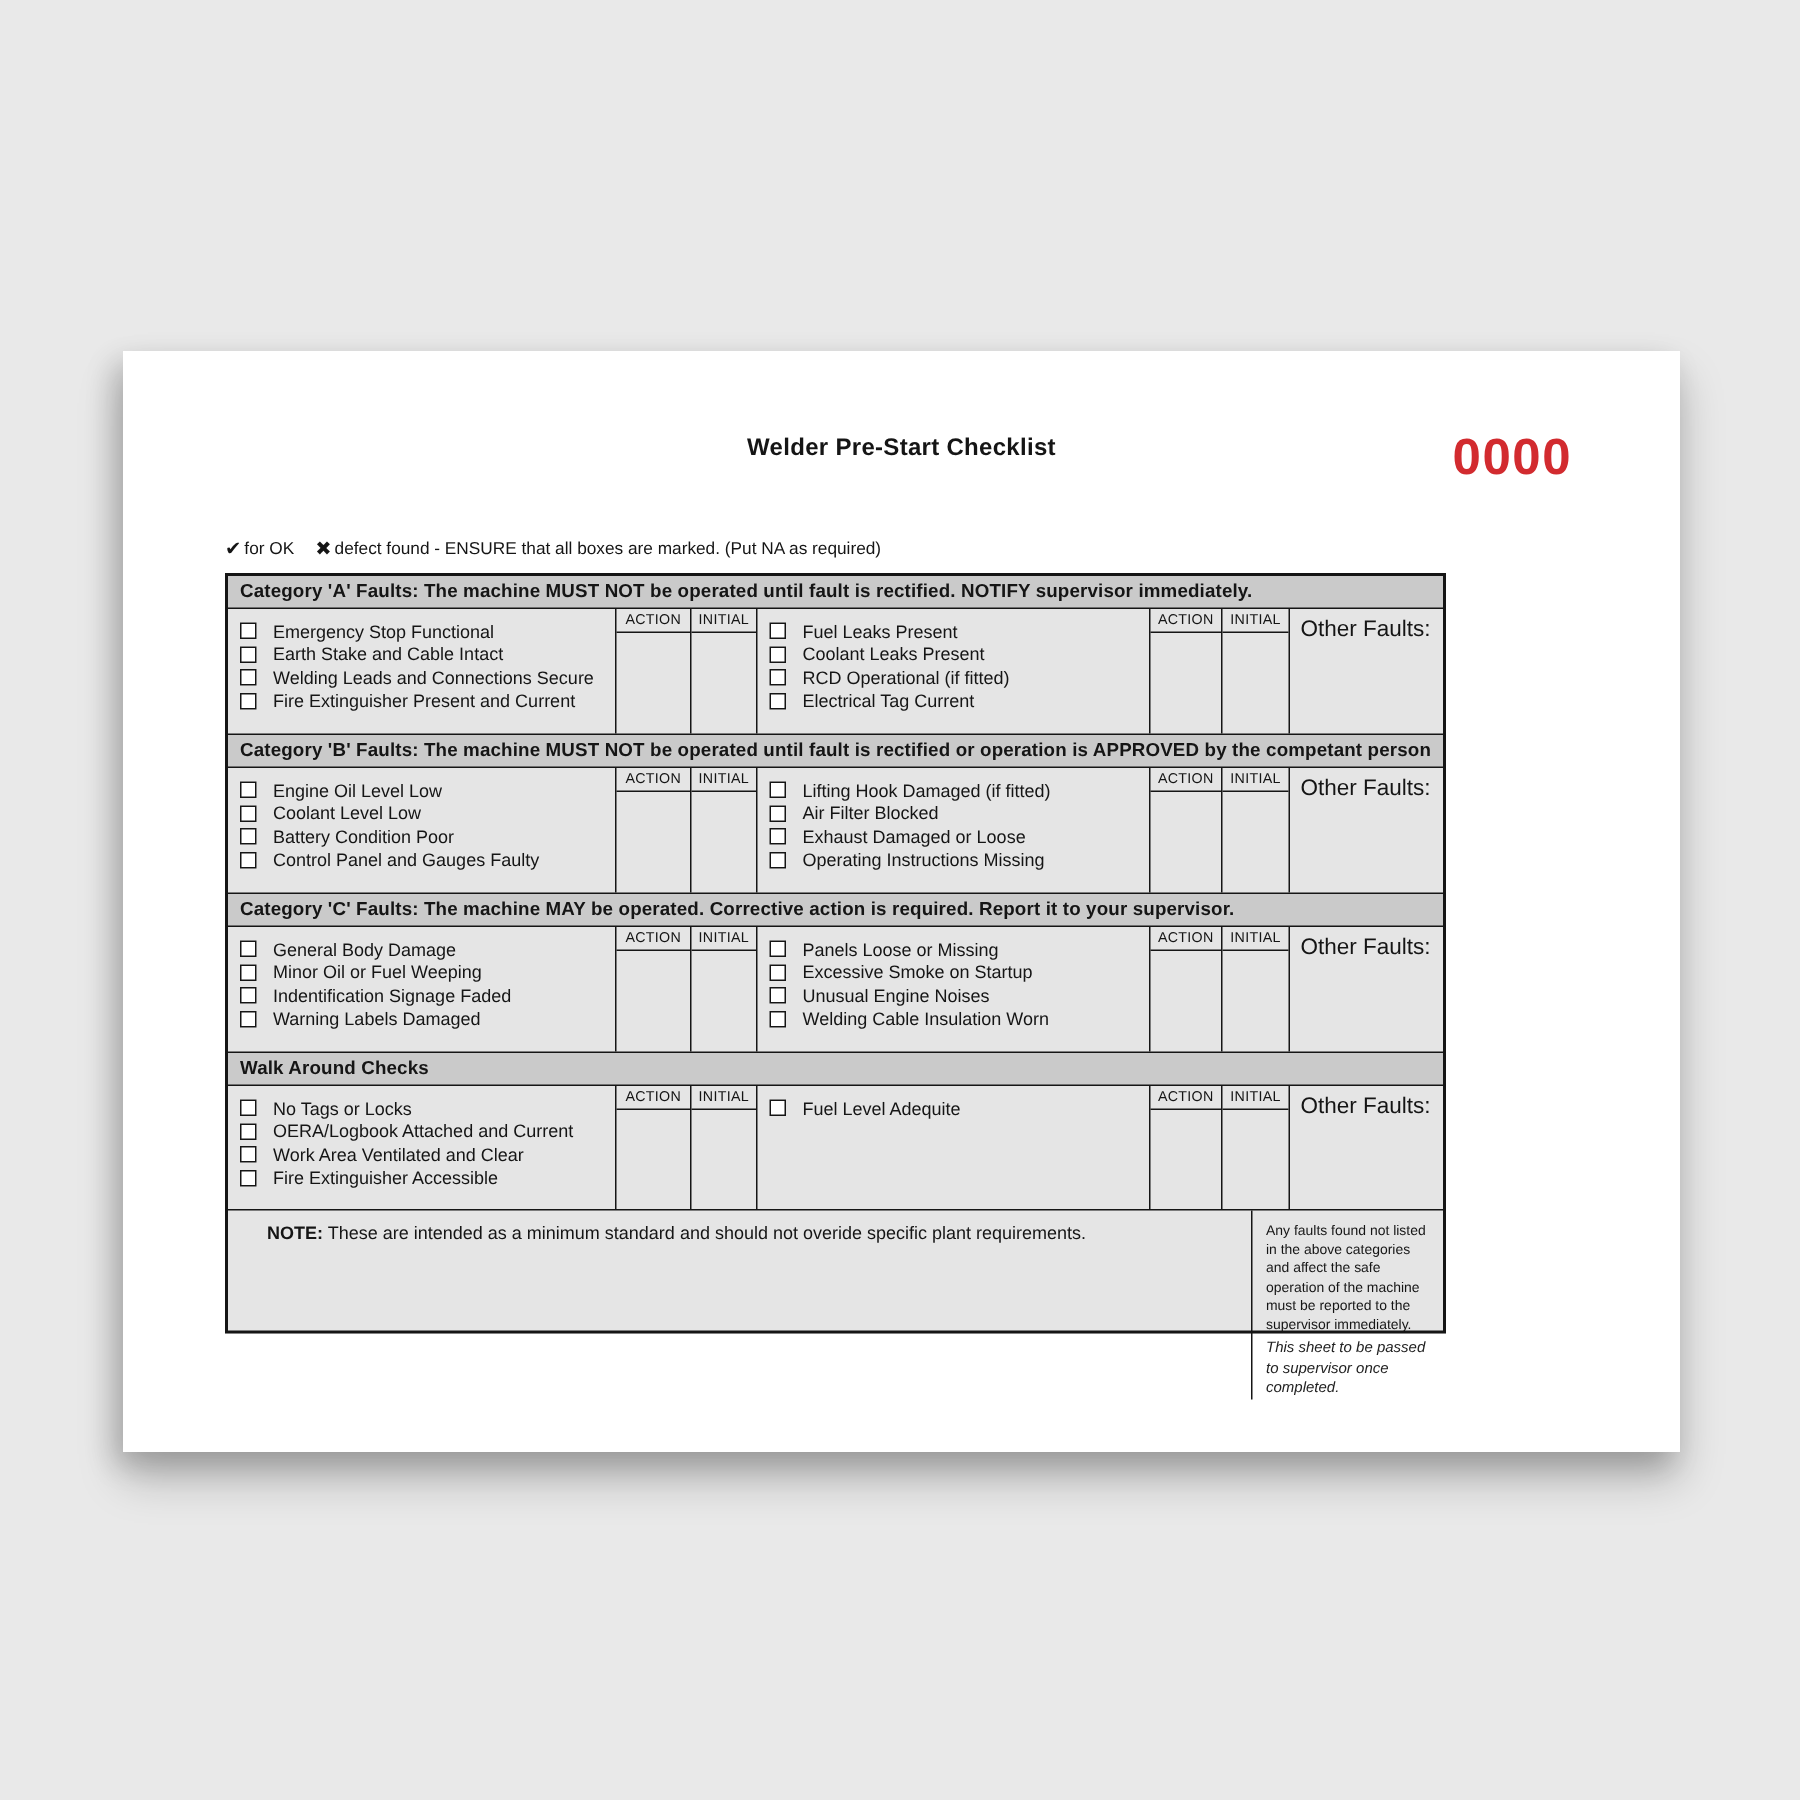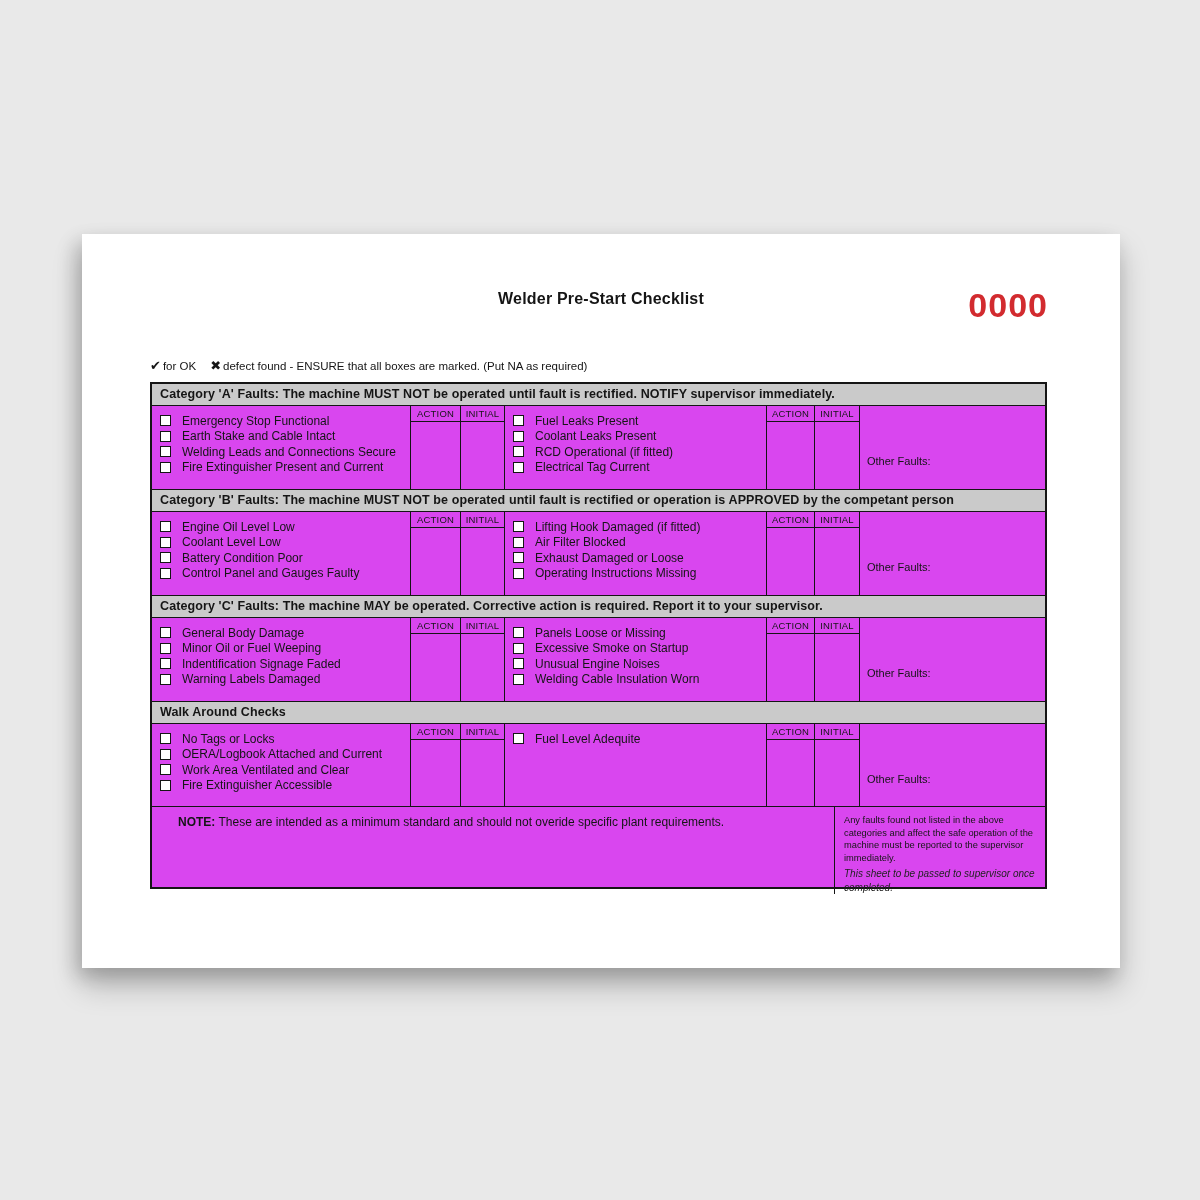--- a/index.html
+++ b/index.html
@@ -68,23 +68,23 @@
     font-size:11.5px;
     display:flex;
     align-items:center;
     white-space:nowrap;
   }
   .legend .glyph{font-weight:bold;font-size:13px;margin-right:2px;}
   .legend .check-text{margin-right:14px;}
   .form-table{
     position:absolute;
     top:148px;left:68px;
-    width:897px;
+    width:814px;
     border:2px solid var(--ink);
-    background:#d946ef;
+    background:#e5e5e5;
   }
   .section-header{
     background:var(--header-bar);
     border-bottom:1.5px solid var(--ink);
     font-size:12.5px;
     font-weight:bold;
     padding:3px 8px 4px;
     letter-spacing:.1px;
   }
   .section-body{
@@ -111,21 +111,21 @@
     height:15.5px;
     font-size:12px;
     white-space:nowrap;
   }
   .checkbox{
     width:11px;height:11px;
     border:1.7px solid var(--ink);
     flex:0 0 11px;
     background:#fff;
   }
-  .other-cell{padding:5px 7px;font-size:11px;margin-top:44px;}
+  .other-cell{padding:5px 7px;font-size:15px;}
   .note-row{
     display:grid;
     grid-template-columns:683px auto;
     height:80px;
   }
   .note-cell{
     border-right:1.5px solid var(--ink);
     padding:8px 26px;
     font-size:12px;
   }

